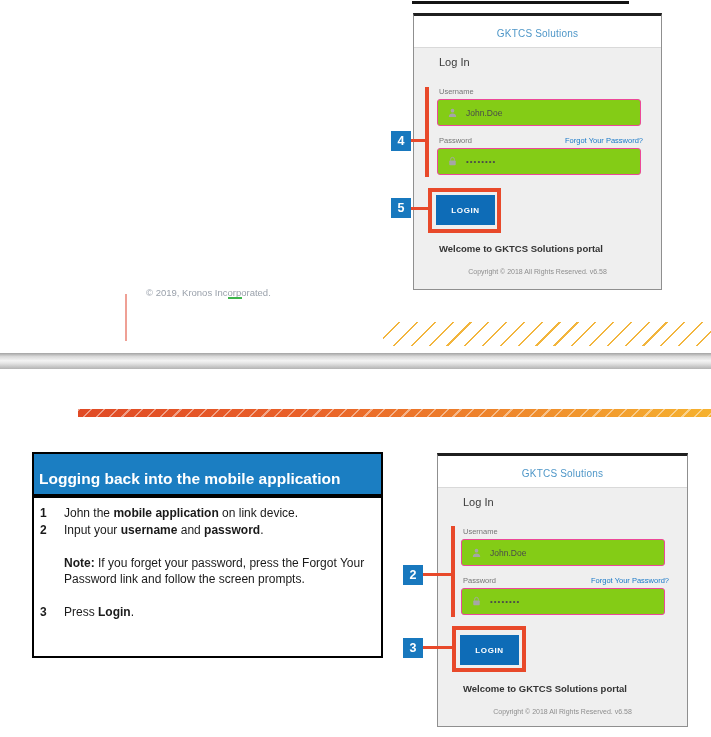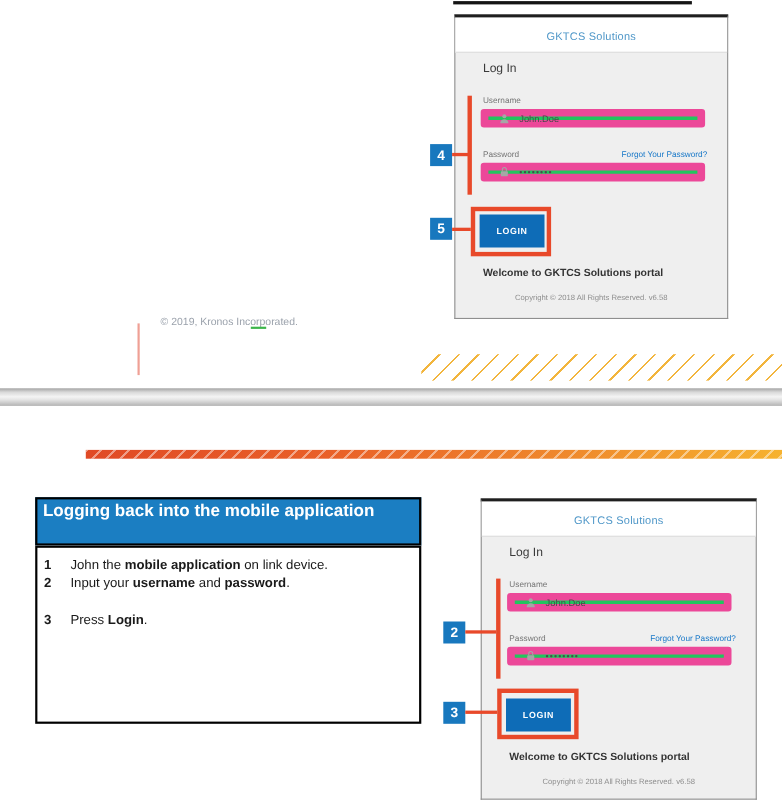--- a/index.html
+++ b/index.html
@@ -22,21 +22,21 @@
   .kronos{left:146px;top:287px;font-size:9.5px;color:#9aa1ab;}
 
   
   .login-card{background:#efefef;border:1px solid #8f8f8f;border-top:3px solid #1f1f1f;}
   .card-header{position:absolute;left:0;right:0;top:0;height:31px;background:#fff;
     border-bottom:1px solid #d9d9d9;text-align:center;line-height:31px;}
   .brand{font-size:10px;color:#4f97c8;letter-spacing:.2px;}
   .login-title{position:absolute;left:25px;top:40px;font-size:11px;font-weight:normal;color:#3a3a3a;}
   .field-label{font-size:7.5px;color:#757575;}
   .u-label{position:absolute;left:25px;top:71px;}
-  .input{position:absolute;left:23px;width:204px;height:17px;background:#22c55e;border:7px solid #ec4899;
+  .input{position:absolute;left:23px;width:204px;height:27px;background:#84cc16;border:1px solid #ec4899;
     border-radius:3px;display:flex;align-items:center;gap:8px;padding-left:9px;box-sizing:border-box;}
   .input.username{top:83px;}
   .input.password{top:132px;}
   .input .val{font-size:8.5px;color:#4a4a4a;}
   .input .dots{font-size:8px;color:#4a4a4a;letter-spacing:1px;}
   .icn{width:11px;height:11px;flex:0 0 auto;}
   .pw-row{position:absolute;left:25px;right:18px;top:120px;display:flex;justify-content:space-between;align-items:baseline;}
   .forgot{font-size:7.5px;font-weight:normal;color:#1878c8;text-decoration:none;cursor:pointer;}
   .login-btn{position:absolute;left:22px;top:179px;width:59px;height:30px;background:#0e6cb7;border:none;
     color:#fff;font-size:8px;font-weight:bold;letter-spacing:.6px;font-family:"Liberation Sans",sans-serif;cursor:pointer;}
@@ -45,21 +45,21 @@
 
   
   .callout{width:20px;height:20px;background:#1878be;color:#fff;font-weight:bold;font-size:12.5px;
     display:flex;align-items:center;justify-content:center;}
   .red-h{height:3px;background:#e8492a;}
   .red-v{width:4px;background:#e8492a;}
   .hl-rect{border:4px solid #e8492a;box-sizing:border-box;background:transparent;}
 
   
   .instr-header{left:32px;top:452px;width:351px;height:44px;background:#1b7ec2;border:2px solid #000;
-    box-sizing:border-box;color:#fff;font-size:15.5px;font-weight:bold;line-height:1.2;padding:2px 5px;}
+    box-sizing:border-box;color:#fff;font-size:15.5px;font-weight:bold;line-height:1.2;padding:16px 5px;}
   .instr-body{left:32px;top:496px;width:351px;height:162px;background:#fff;border:2px solid #000;
     box-sizing:border-box;padding:7px 12px 0 6px;font-size:12px;color:#1a1a1a;}
   .step-row{display:flex;line-height:1.4;}
   .step-row .num{width:24px;font-weight:bold;flex:0 0 auto;}
   .step-row .txt{flex:1;}
   .note{margin:16px 0 0 24px;line-height:1.4;}
   .mt{margin-top:16px;}
 </style>
 </head>
 <body>
@@ -116,20 +116,21 @@
   <div class="abs instr-header">Logging back into the mobile application</div>
   <div class="abs instr-body">
     <div class="step-row">
       <span class="num">1</span>
       <span class="txt"><span>John the </span><b>mobile application</b><span> on link device.</span><b></b><span></span></span>
     </div>
     <div class="step-row">
       <span class="num">2</span>
       <span class="txt"><span>Input your </span><b>username</b><span> and </span><b>password</b><span>.</span></span>
     </div>
+    <div class="note"><b>Note:</b><span> If you forget your password, press the Forgot Your Password link and follow the screen prompts.</span></div>
     <div class="step-row mt">
       <span class="num">3</span>
       <span class="txt"><span>Press </span><b>Login</b><span>.</span><b></b><span></span></span>
     </div>
   </div>
 
   <div class="abs login-card" style="left:437px;top:453px;width:249px;height:270px;">
     <div class="card-header">
       <span class="brand">GKTCS Solutions</span>
     </div>

